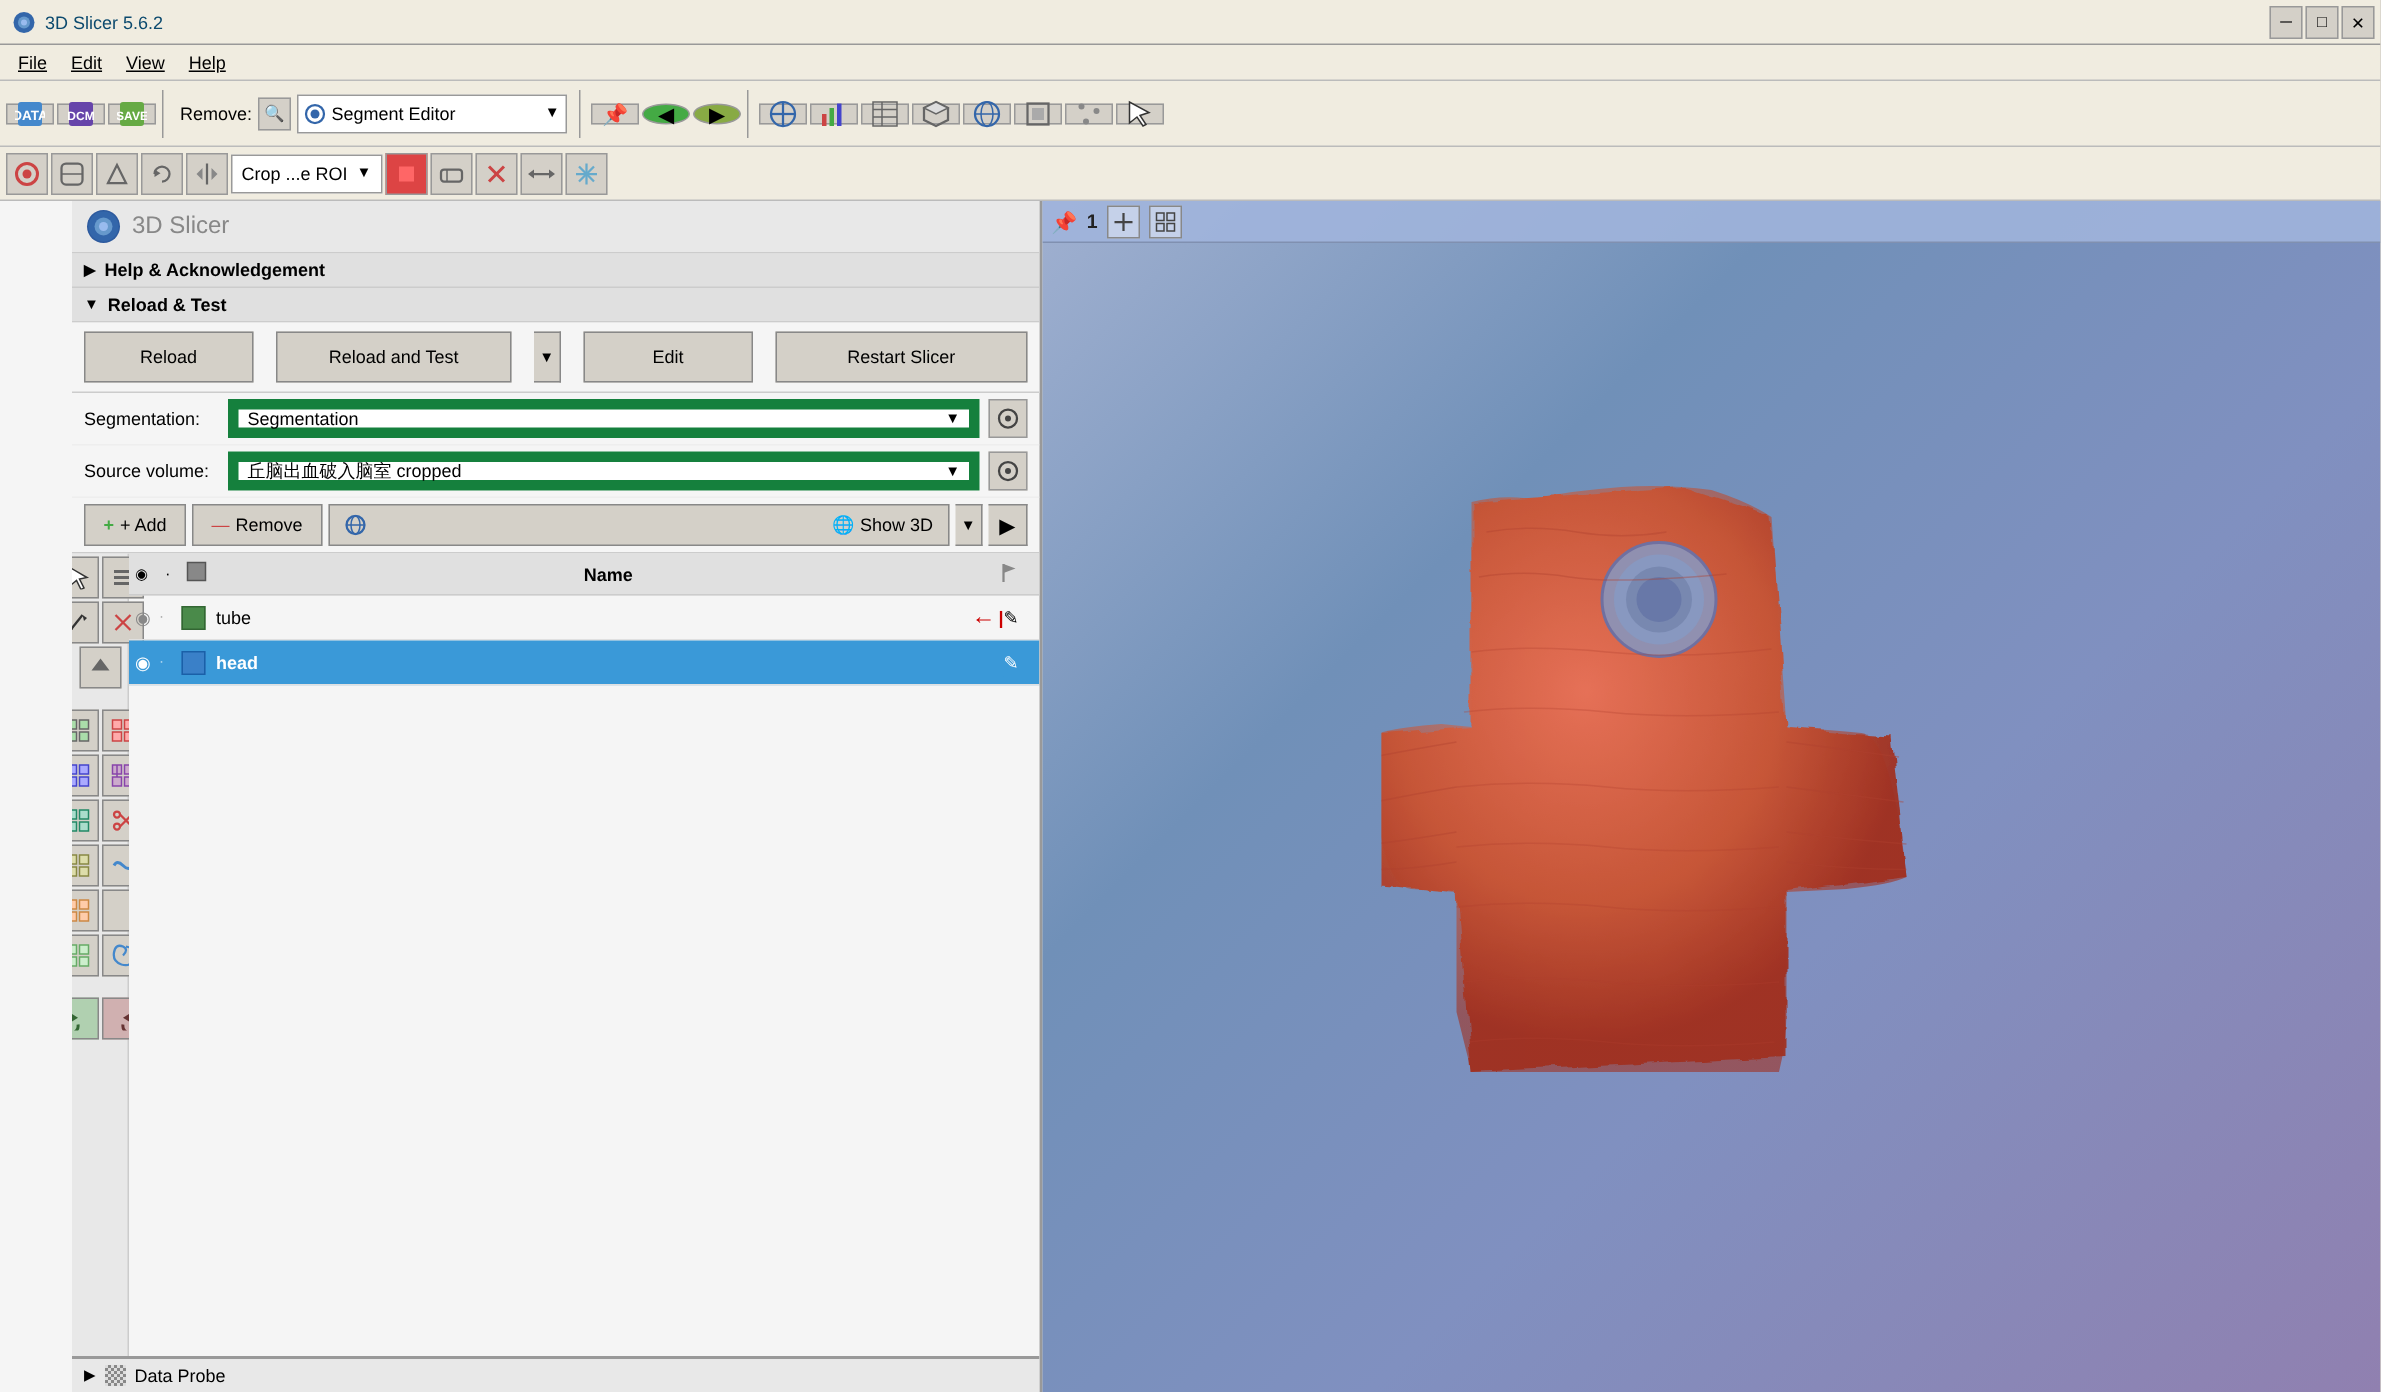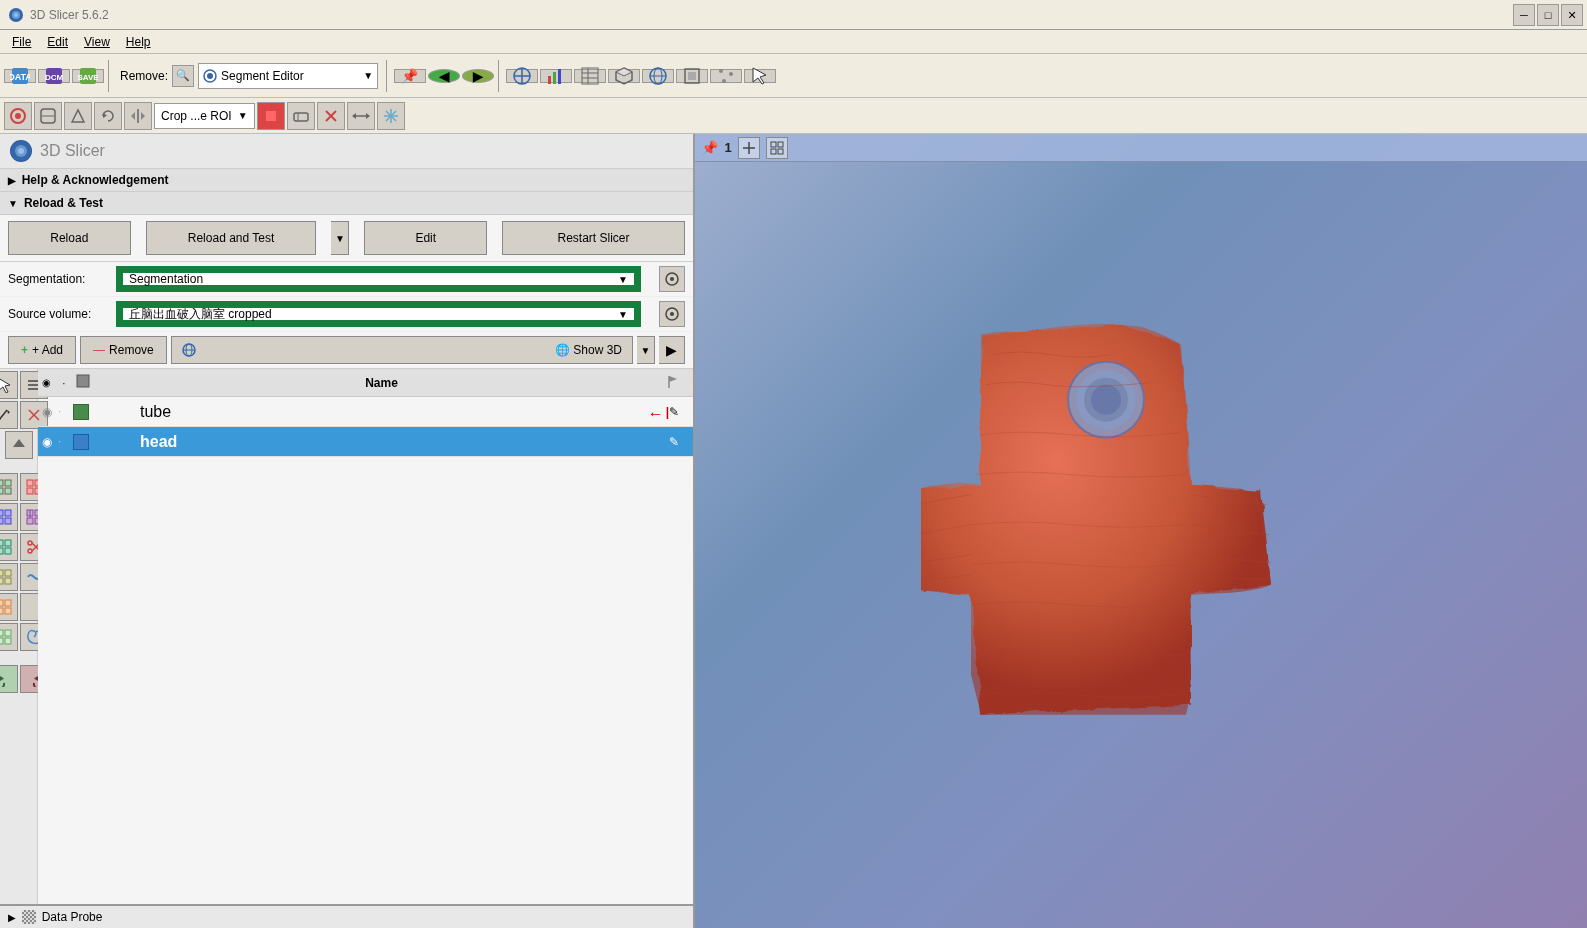--- a/index.html
+++ b/index.html
@@ -9,21 +9,21 @@
     .title-bar {
       background: #f0ece0;
       height: 30px;
       display: flex;
       align-items: center;
       padding: 0 8px;
       border-bottom: 1px solid #999;
       position: relative;
     }
     .title-bar-icon { width: 16px; height: 16px; margin-right: 6px; }
-    .title-bar-text { font-size: 12px; color: #737373; flex: 1; }
+    .title-bar-text { font-size: 12px; color: #0c4a6e; flex: 1; }
     .title-bar-controls { display: flex; gap: 2px; position: absolute; right: 4px; top: 4px; }
     .title-btn { width: 22px; height: 22px; background: #d4d0c8; border: 1px solid #999; font-size: 11px; cursor: pointer; display: flex; align-items: center; justify-content: center; }
 
     
     .menu-bar {
       background: #f0ece0;
       height: 24px;
       display: flex;
       align-items: center;
       padding: 0 4px;
@@ -89,20 +89,21 @@
     }
 
     
     .left-panel {
       width: 695px;
       background: #f5f5f5;
       border-right: 2px solid #999;
       display: flex;
       flex-direction: column;
       overflow: hidden;
+      padding-left: 48px;
     }
 
     
     .panel-header {
       background: #e8e8e8;
       padding: 6px 10px;
       display: flex;
       align-items: center;
       gap: 8px;
       border-bottom: 1px solid #ccc;
@@ -155,21 +156,21 @@
       cursor: pointer;
       font-size: 10px;
       display: flex; align-items: center; justify-content: center;
     }
 
     
     .form-row {
       display: flex;
       align-items: center;
       padding: 4px 8px;
-      gap: 18px;
+      gap: 6px;
       border-bottom: 1px solid #eee;
     }
     .form-label { min-width: 90px; font-size: 12px; color: #000; }
     .form-dropdown {
       flex: 1;
       height: 26px;
       background: white;
       border: 7px solid #15803d;
       display: flex; align-items: center; padding: 0 6px;
       cursor: pointer; font-size: 12px;
@@ -227,21 +228,21 @@
     .col-flag { width: 22px; }
 
     .segment-row {
       display: flex;
       align-items: center;
       height: 30px;
       border-bottom: 1px solid #e0e0e0;
       padding: 0 4px;
     }
     .segment-row.selected { background: #3a99d8; color: white; }
-    .seg-name { flex: 1; padding-left: 4px; font-size: 16px; margin-left: 44px; }
+    .seg-name { flex: 1; padding-left: 4px; font-size: 12px; }
     .seg-edit { width: 20px; font-size: 12px; cursor: pointer; }
 
     
     .right-panel {
       flex: 1;
       background: linear-gradient(135deg, #a0b0d0 0%, #7090b8 30%, #8090c0 60%, #9080b0 100%);
       position: relative;
       overflow: hidden;
     }
 

